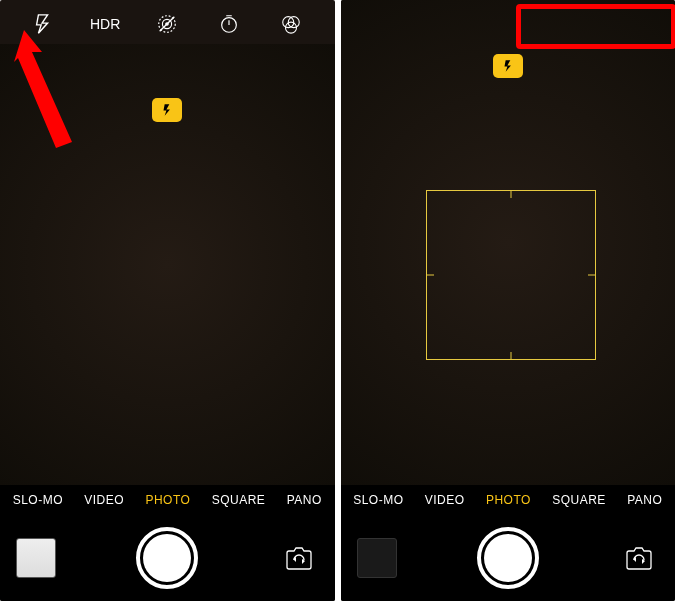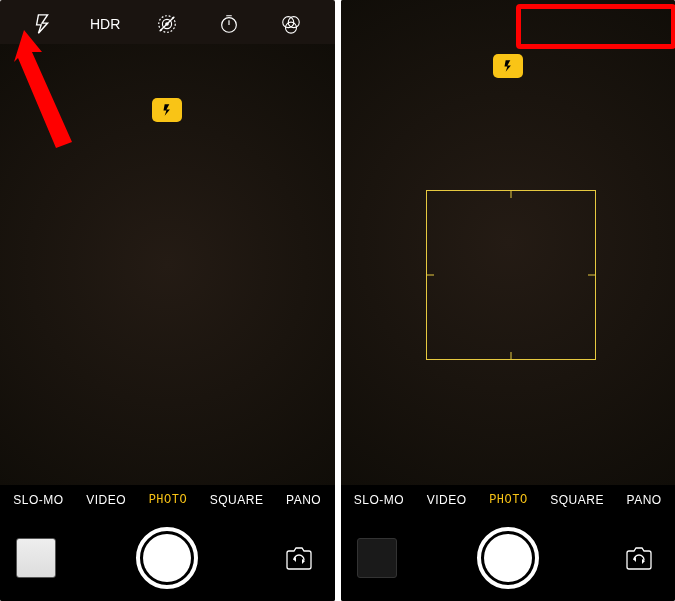--- a/index.html
+++ b/index.html
@@ -91,21 +91,21 @@
     align-items: center;
     justify-content: space-around;
     padding: 0 2px;
     background: #000;
   }
   .mode {
     font-size: 12px;
     color: #fff;
     letter-spacing: 0.5px;
   }
-  .mode.active { color: #f9c416; font-family: Liberation Mono, monospace; }
+  .mode.active { color: #f9c416; }
   .bottombar {
     height: 86px;
     background: #000;
     display: flex;
     align-items: center;
     justify-content: space-between;
     padding: 0 16px;
   }
   .thumb {
     width: 40px;

